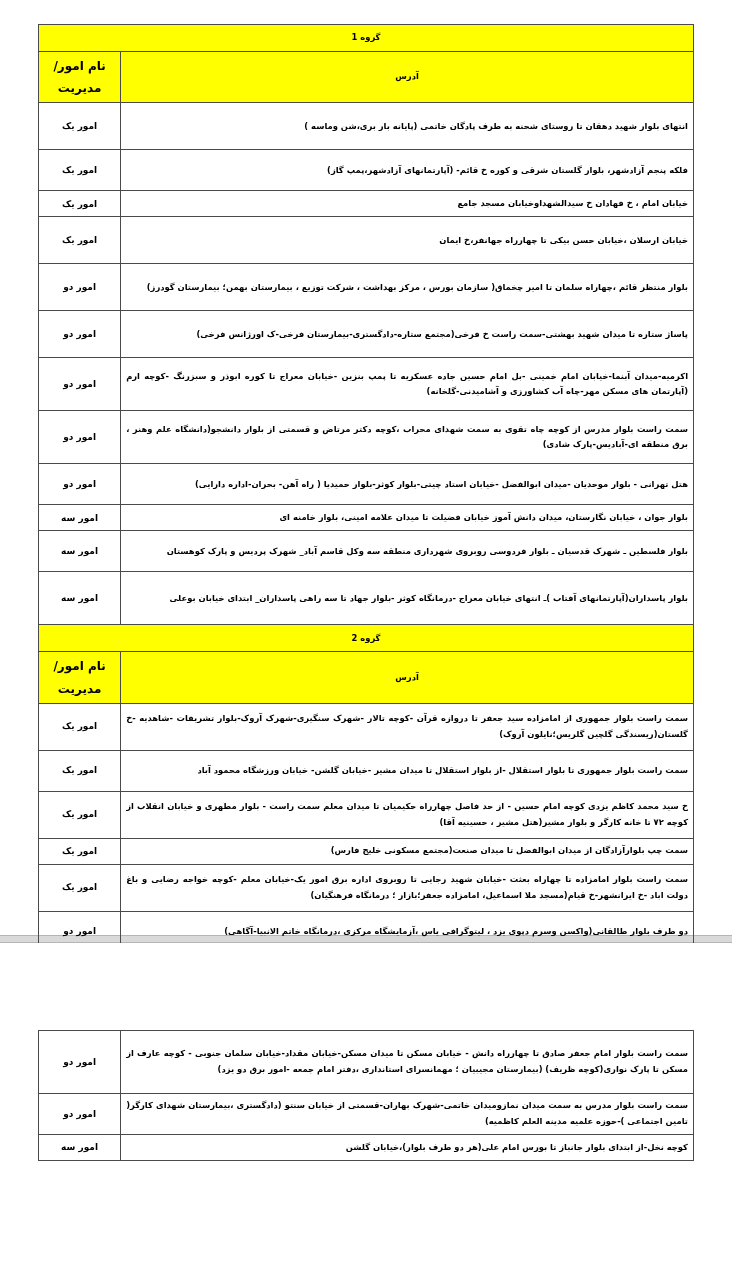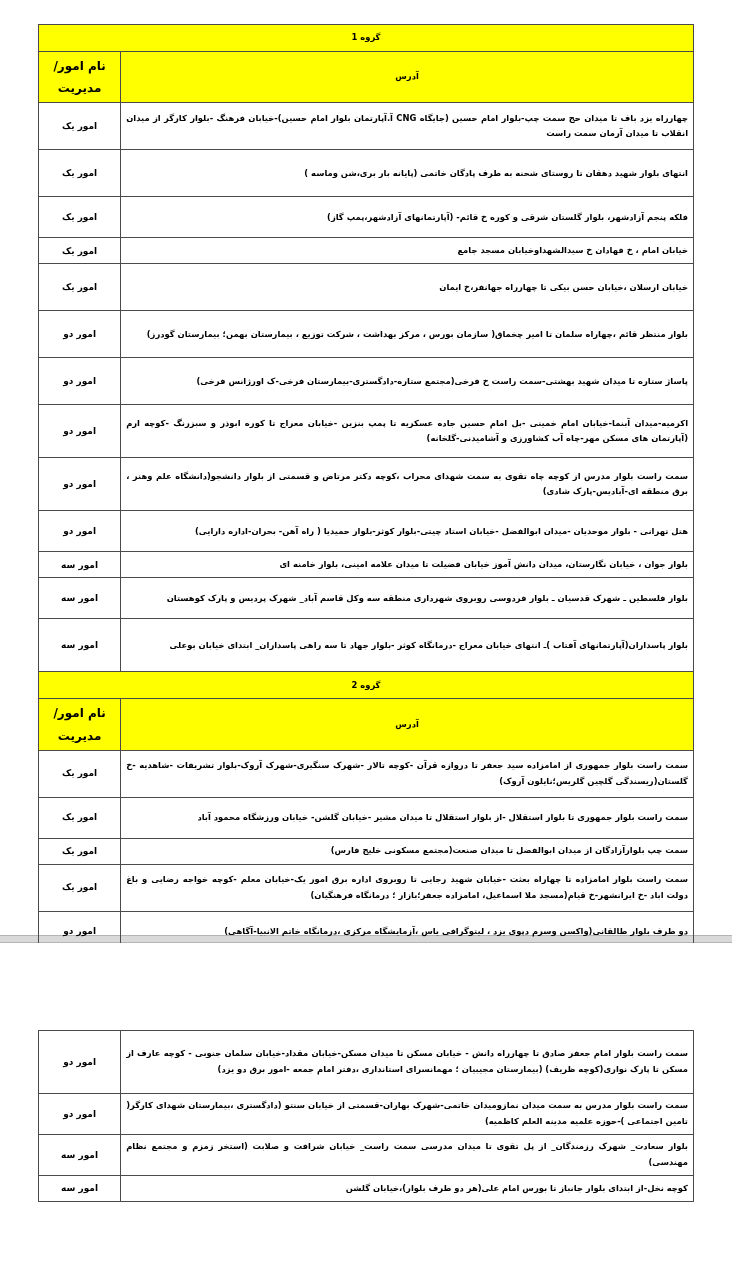--- a/index.html
+++ b/index.html
@@ -104,24 +104,20 @@
     <tbody>
       <tr>
         <td class="group-title" colspan="2">گروه 1</td>
       </tr>
       <tr>
         <td class="col-head">آدرس</td>
         <td class="col-head unit-head">نام امور/مدیریت</td>
       </tr>
 
       <tr class="r-tall">
-        <td class="address">چهارراه یزد باف تا میدان حج سمت چپ-بلوار امام حسین (جایگاه CNG آ.آپارتمان بلوار امام حسین)-خیابان فرهنگ -بلوار کارگر از میدان انقلاب تا میدان آرمان سمت راست</td>
-        <td class="unit">امور یک</td>
-      </tr>
-      <tr class="r-tall">
         <td class="address">انتهای بلوار شهید دهقان تا روستای شحنه به طرف پادگان خاتمی (پایانه بار بری،شن وماسه )</td>
         <td class="unit">امور یک</td>
       </tr>
       <tr class="r-mid">
         <td class="address">فلکه پنجم آزادشهر، بلوار گلستان  شرقی و کوره خ قائم-  (آپارتمانهای آزادشهر،پمپ گاز)</td>
         <td class="unit">امور یک</td>
       </tr>
       <tr class="r-short">
         <td class="address">خیابان امام ، خ فهادان خ سیدالشهداوخیابان مسجد جامع</td>
         <td class="unit">امور یک</td>
@@ -170,20 +166,24 @@
         <td class="col-head">آدرس</td>
         <td class="col-head unit-head">نام امور/مدیریت</td>
       </tr>
 
       <tr class="r-tall">
         <td class="address">سمت راست بلوار جمهوری از امامزاده سید جعفر تا دروازه قرآن -کوچه تالار -شهرک سنگیری-شهرک آروک-بلوار تشریفات -شاهدیه -خ گلستان(ریسندگی گلچین گلریس؛نایلون آروک)</td>
         <td class="unit">امور یک</td>
       </tr>
       <tr class="r-mid">
         <td class="address">سمت راست  بلوار جمهوری تا  بلوار استقلال  -از بلوار استقلال تا میدان مشیر -خیابان گلشن- خیابان  ورزشگاه محمود آباد</td>
+        <td class="unit">امور یک</td>
+      </tr>
+      <tr class="r-tall">
+        <td class="address">خ سید محمد کاظم یزدی  کوچه امام حسین - از حد فاصل چهارراه حکیمیان تا میدان معلم سمت راست - بلوار مطهری و خیابان انقلاب از کوچه ۷۲ تا خانه کارگر  و بلوار مشیر(هتل مشیر ، حسینیه آقا)</td>
         <td class="unit">امور یک</td>
       </tr>
       <tr class="r-short">
         <td class="address">سمت چپ بلوارآزادگان از میدان ابوالفضل تا میدان صنعت(مجتمع مسکونی خلیج فارس)</td>
         <td class="unit">امور یک</td>
       </tr>
       <tr class="r-tall">
         <td class="address">سمت راست بلوار امامزاده تا چهاراه بعثت -خیابان شهید رجایی تا روبروی اداره برق امور یک-خیابان معلم -کوچه خواجه رضایی و باغ دولت اباد -خ ایرانشهر-خ قیام(مسجد ملا اسماعیل، امامزاده جعفر؛بازار ؛ درمانگاه فرهنگیان)</td>
         <td class="unit">امور یک</td>
       </tr>
@@ -206,23 +206,19 @@
       </colgroup>
     <tbody>
       <tr class="r-xxtall">
         <td class="address">سمت راست بلوار امام جعفر صادق تا چهارراه دانش - خیابان مسکن تا میدان مسکن-خیابان مقداد-خیابان سلمان جنوبی - کوچه عارف از مسکن تا پارک نواری(کوچه ظریف) (بیمارستان مجیبیان ؛ مهمانسرای استانداری ،دفتر امام جمعه -امور برق دو یزد)</td>
         <td class="unit">امور دو</td>
       </tr>
       <tr class="r-mid">
         <td class="address">سمت راست بلوار مدرس به سمت میدان نمازومیدان خاتمی-شهرک بهاران-قسمتی از خیابان سنتو  (دادگستری ،بیمارستان شهدای کارگر( تامین اجتماعی )-حوزه علمیه مدینه العلم کاظمیه)</td>
         <td class="unit">امور دو</td>
       </tr>
-      <tr class="r-mid">
-        <td class="address">بلوار سعادت_ شهرک رزمندگان_ از پل تقوی تا میدان مدرسی سمت راست_ خیابان شرافت و صلابت (استخر زمزم و مجتمع نظام مهندسی)</td>
-        <td class="unit">امور سه</td>
-      </tr>
       <tr class="r-short">
         <td class="address">کوچه نخل-از ابتدای بلوار جانباز تا بورس امام علی(هر دو طرف بلوار)،خیابان گلشن</td>
         <td class="unit">امور سه</td>
       </tr>
     </tbody>
   </table>
 </div>
 
 </body></html>

